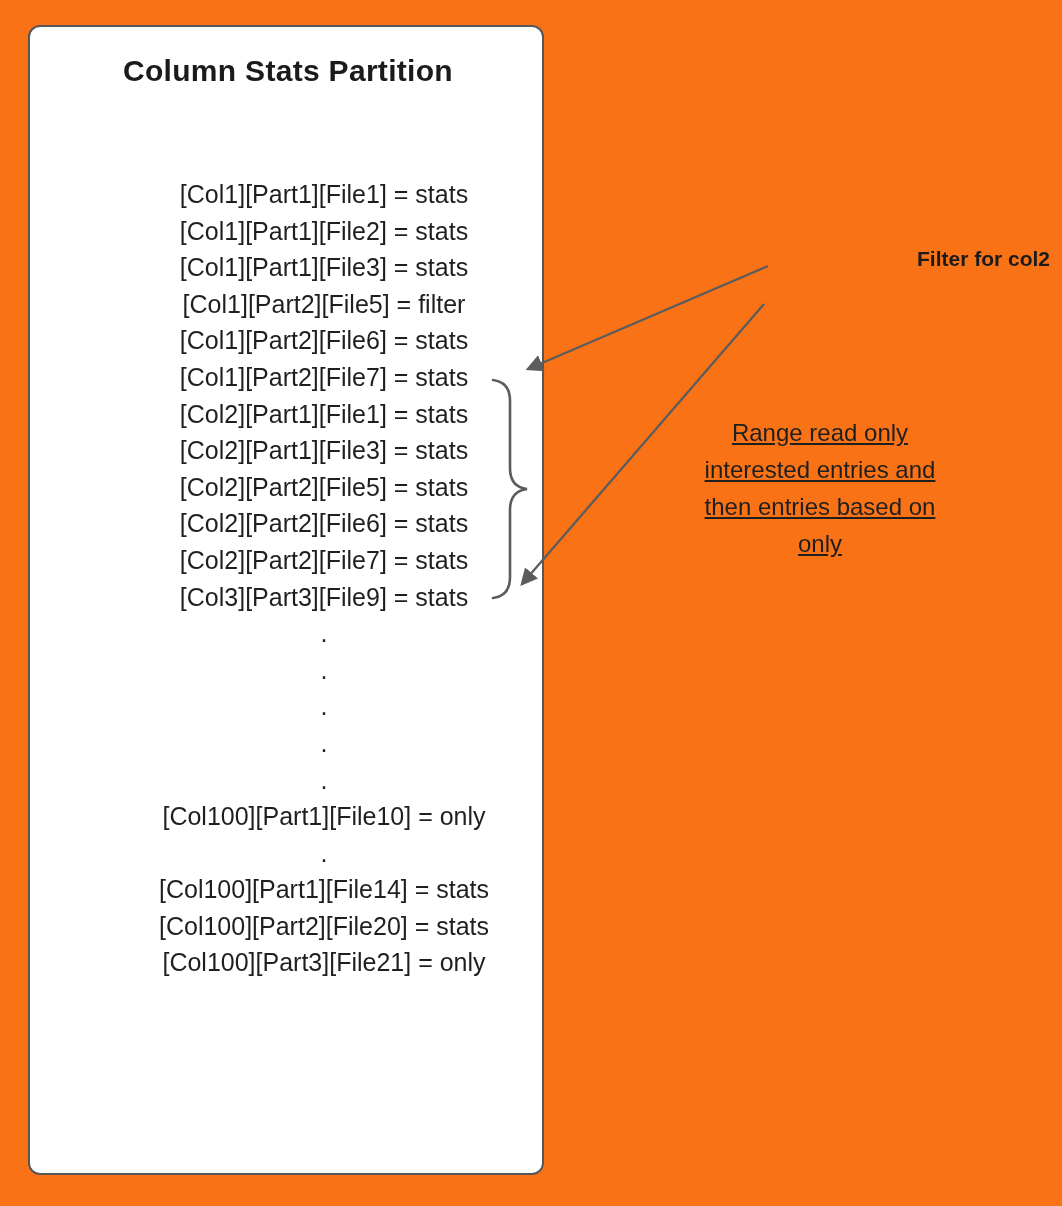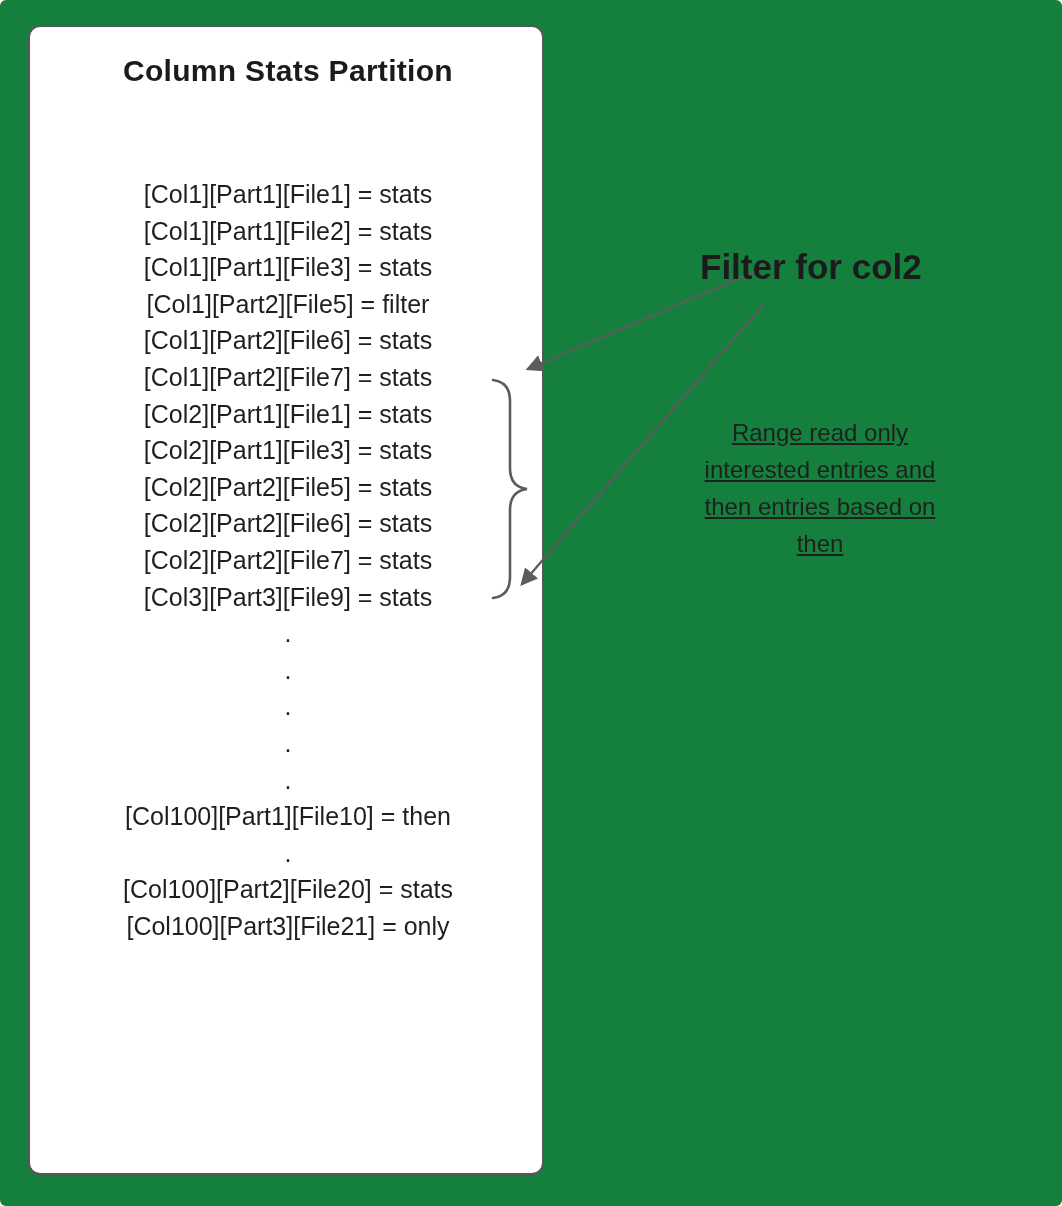--- a/index.html
+++ b/index.html
@@ -5,23 +5,22 @@
   html, body {
     margin: 0;
     padding: 0;
     background: #ffffff;
     font-family: "Liberation Sans", sans-serif;
   }
   #canvas {
     position: relative;
     width: 1062px;
     height: 1206px;
-    background: #15803d;
+    background: #f97316;
     overflow: hidden;
-    border-radius: 6px;
   }
   .partition-box {
     position: absolute;
     left: 28px;
     top: 25px;
     width: 516px;
     height: 1150px;
     border: 2px solid #575757;
     border-radius: 12px;
     background: #ffffff;
@@ -40,39 +39,40 @@
   }
   .entry-list {
     position: absolute;
     left: 28px;
     top: 176px;
     width: 520px;
     text-align: center;
     font-size: 25px;
     line-height: 36.6px;
     color: #1f1f1f;
+    padding-left: 36px;
   }
   .entry-list .entry {
     white-space: nowrap;
   }
   .svg-layer {
     position: absolute;
     left: 0;
     top: 0;
     width: 1062px;
     height: 1206px;
     pointer-events: none;
   }
   .filter-label {
     position: absolute;
     left: 700px;
     top: 247px;
     width: 350px;
-    text-align: left;
-    font-size: 35px;
+    text-align: right;
+    font-size: 21px;
     font-weight: bold;
     color: #1b1b1b;
     white-space: nowrap;
   }
   .range-note {
     position: absolute;
     left: 662px;
     top: 414px;
     width: 316px;
     text-align: center;
@@ -103,22 +103,23 @@
       <div class="entry">[Col2][Part1][File3] = stats</div>
       <div class="entry">[Col2][Part2][File5] = stats</div>
       <div class="entry">[Col2][Part2][File6] = stats</div>
       <div class="entry">[Col2][Part2][File7] = stats</div>
       <div class="entry">[Col3][Part3][File9] = stats</div>
       <div class="entry dot">.</div>
       <div class="entry dot">.</div>
       <div class="entry dot">.</div>
       <div class="entry dot">.</div>
       <div class="entry dot">.</div>
-      <div class="entry">[Col100][Part1][File10] = then</div>
+      <div class="entry">[Col100][Part1][File10] = only</div>
       <div class="entry dot">.</div>
+      <div class="entry">[Col100][Part1][File14] = stats</div>
       <div class="entry">[Col100][Part2][File20] = stats</div>
       <div class="entry">[Col100][Part3][File21] = only</div>
     </div>
 
   <svg class="svg-layer" width="1062" height="1206" viewBox="0 0 1062 1206" xmlns="http://www.w3.org/2000/svg">
     <defs>
       <marker id="arrowhead" viewBox="0 0 10 10" refX="8.5" refY="5" markerWidth="7.5" markerHeight="7.5" orient="auto-start-reverse">
         <path d="M 0 0 L 10 5 L 0 10 z" fill="#5c5c5c"></path>
       </marker>
     </defs>
@@ -136,16 +137,16 @@
              Q 510 596 493 598" fill="none" stroke="#5c5c5c" stroke-width="2.6" stroke-linecap="round"></path>
   </svg>
 
   <div class="filter-label">Filter for col2</div>
 
   <div class="range-note">
 
   <div class="note-line">Range read only</div>
       <div class="note-line">interested entries and</div>
       <div class="note-line">then entries based on</div>
-      <div class="note-line">then</div>
+      <div class="note-line">only</div>
     </div>
 
 </div>
 
 </body></html>

